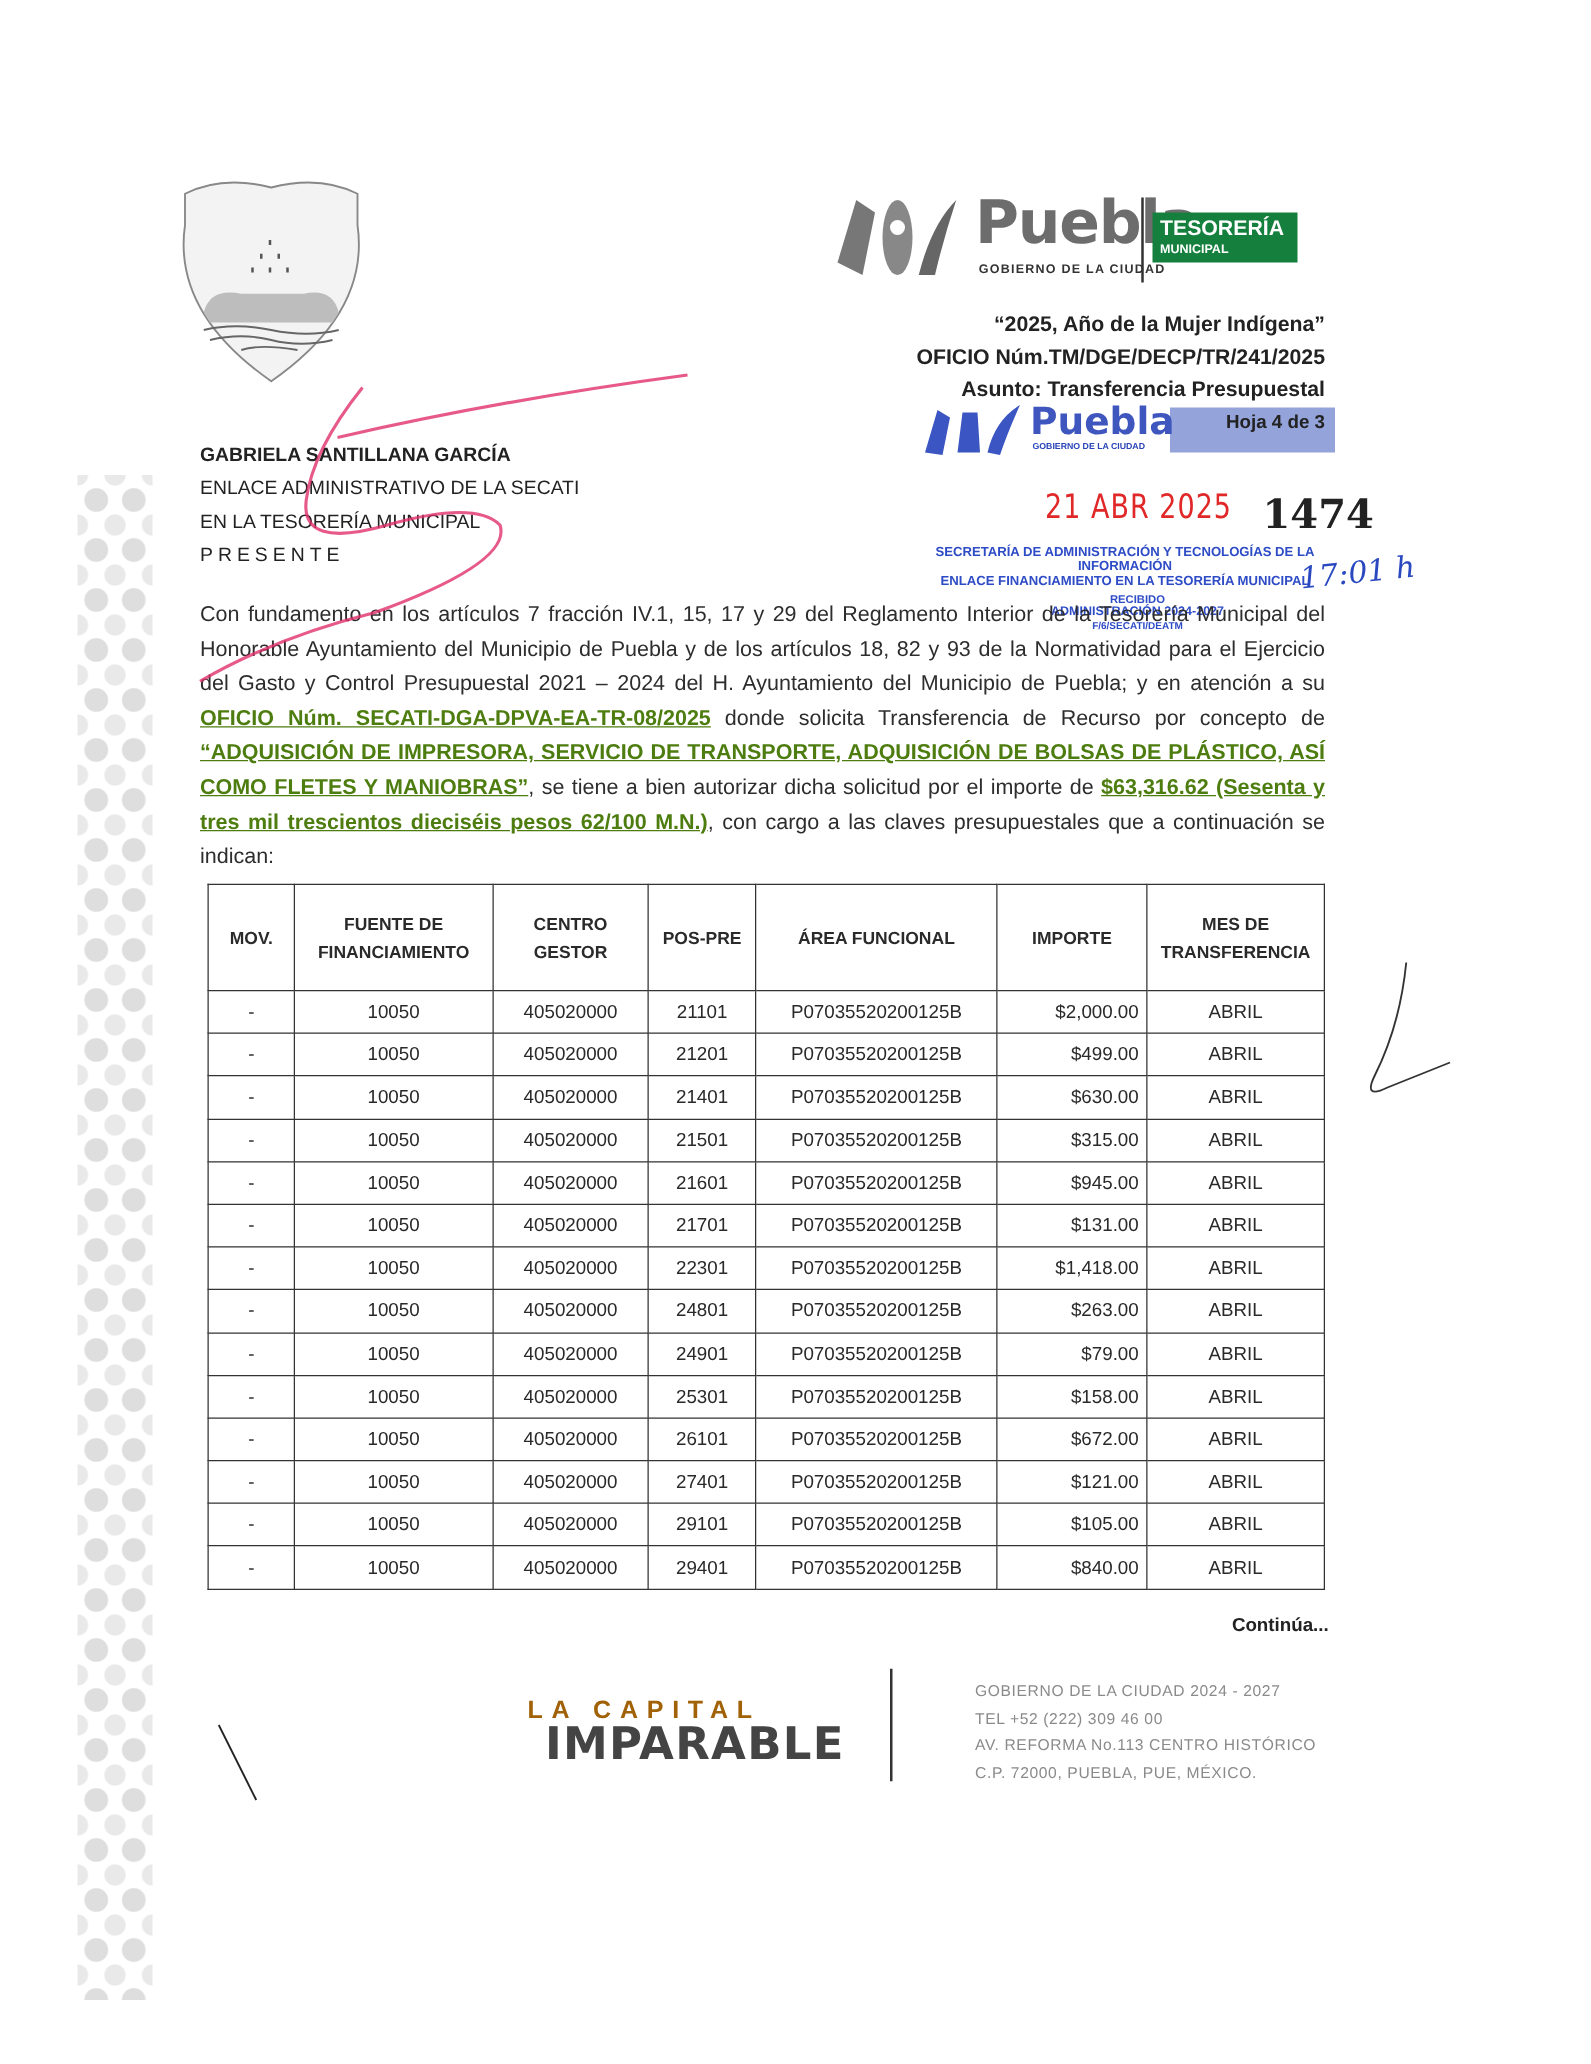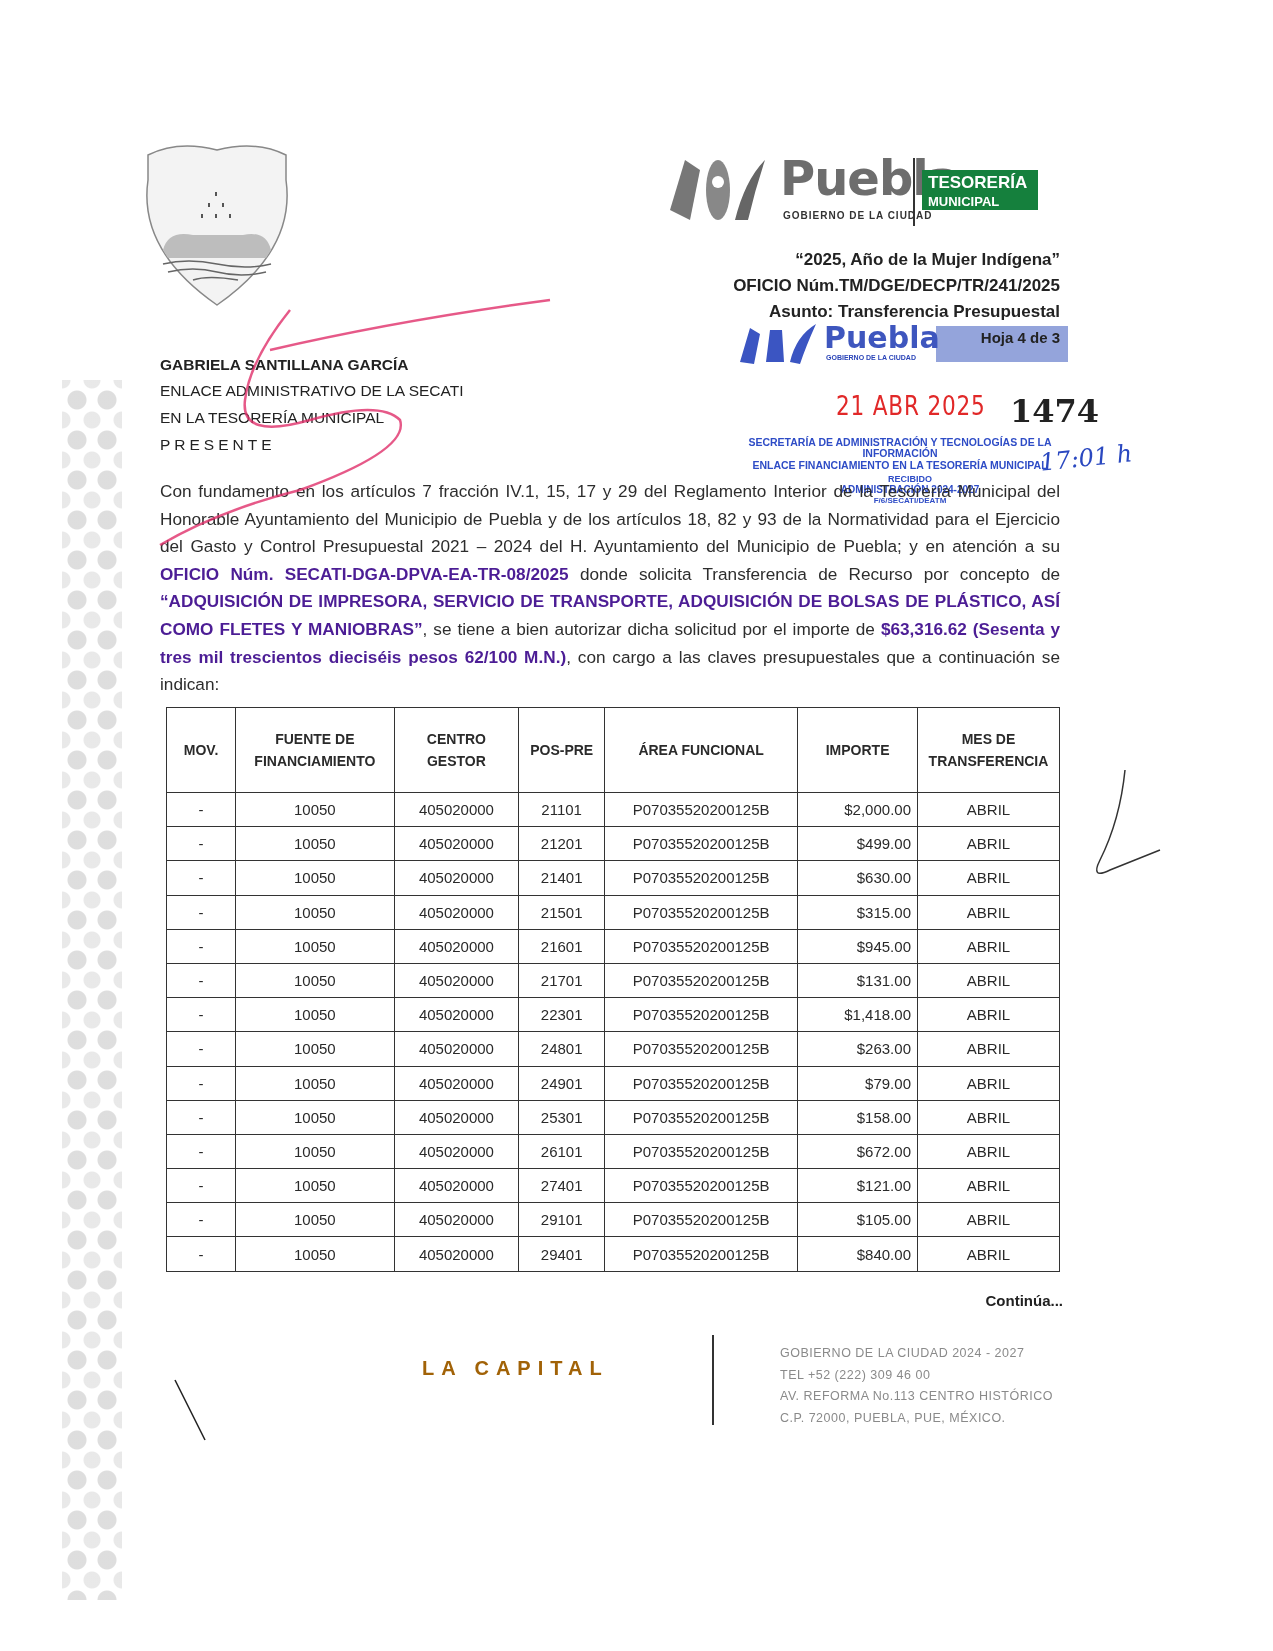--- a/index.html
+++ b/index.html
@@ -19,21 +19,21 @@
   .shield { left:138px; top:140px; width:158px; height:170px; }
 
   
   .logo-wrap { left:660px; top:150px; width:420px; height:85px; }
   .puebla-word { left:120px; top:0; font-size:48px; font-weight:bold; color:#6d6d6d; letter-spacing:-1px;
                  font-family:"DejaVu Sans", sans-serif; }
   .gobierno-small { left:123px; top:60px; font-size:10px; font-weight:bold; letter-spacing:1px; color:#333; }
   .logo-divider { left:253px; top:8px; width:2px; height:68px; background:#333; }
   .tesoreria-box { left:262px; top:20px; width:116px; height:40px; background:#15803d; color:#fff; }
   .tesoreria-box .t1 { position:absolute; left:6px; top:3px; font-size:17px; font-weight:bold; }
-  .tesoreria-box .t2 { position:absolute; left:6px; top:24px; font-size:13px; font-weight:bold; }
+  .tesoreria-box .t2 { position:absolute; left:6px; top:24px; font-size:10px; font-weight:bold; }
 
   .hdr-right { right:213px; text-align:right; font-weight:bold; font-size:17px; color:#222; }
   .year-line { top:250px; }
   .oficio-line { top:276px; }
   .asunto-line { top:302px; }
   .hoja-line { top:329px; font-size:15px; }
 
   
   .blue-stamp { left:736px; top:322px; width:332px; height:44px; }
   .blue-puebla { left:88px; top:-2px; font-size:30px; font-weight:bold; color:#2a44b8; font-family:"DejaVu Sans", sans-serif; opacity:0.9; }
@@ -56,21 +56,21 @@
   .stamp-text { color:#2e4cc6; font-size:10.5px; font-weight:bold; text-align:center; line-height:11px; }
   .st1 { left:745px; top:437px; width:310px; }
   .st2 { left:745px; top:448px; width:310px; }
   .st3 { left:745px; top:460px; width:310px; }
   .st4 { left:840px; top:474px; width:140px; font-size:9px; }
   .st5 { left:840px; top:484px; width:140px; font-size:10px; }
   .st6 { left:840px; top:495px; width:140px; font-size:8px; }
 
   
   .body-text { left:160px; top:478px; width:900px; font-size:17.2px; line-height:27.6px; color:#2d2d2d; text-align:justify; }
-  .body-text b { color:#4c1d95; }
+  .body-text b { color:#4d7c0f;text-decoration:underline; }
 
   
   .doc-table { left:166px; top:707px; width:894px; border-collapse:collapse; }
   .doc-table th, .doc-table td { border:1.5px solid #333; text-align:center; color:#2a2a2a; }
   .doc-table th { font-size:14px; font-weight:bold; height:84px; line-height:22px; padding:0 4px; }
   .doc-table td { font-size:15px; height:33.2px; padding:0 6px; }
   .doc-table td.imp { text-align:right; }
   .col-mov { width:66px; } .col-fuente { width:156px; } .col-centro { width:124px; }
   .col-pos { width:84px; } .col-area { width:194px; } .col-imp { width:120px; } .col-mes { width:136px; }
 
@@ -295,20 +295,21 @@
         <td class="imp">$840.00</td>
         <td>ABRIL</td>
       </tr>
     </tbody>
 </table>
 
 <div class="abs continua">Continúa...</div>
 
 <div class="abs footer-logo">
   <div class="abs fl-top">LA CAPITAL</div>
+  <div class="abs fl-bottom">IMPARABLE</div>
 </div>
 <div class="abs footer-divider"></div>
 <div class="abs footer-info fi1">GOBIERNO DE LA CIUDAD 2024 - 2027</div>
 <div class="abs footer-info fi2">TEL +52 (222) 309 46 00</div>
 <div class="abs footer-info fi3">AV. REFORMA No.113 CENTRO HISTÓRICO</div>
 <div class="abs footer-info fi4">C.P. 72000, PUEBLA, PUE, MÉXICO.</div>
 
 <svg class="abs pen-red" viewBox="0 0 1273 1651">
   <path d="M290 310 Q250 360 245 400 Q240 440 310 420 Q380 400 400 420 Q410 450 300 490 Q220 510 160 545" fill="none" stroke="#e0306a" stroke-width="2.5" opacity="0.8"></path>
   <path d="M270 350 Q400 320 550 300" fill="none" stroke="#e0306a" stroke-width="2.5" opacity="0.8"></path>

